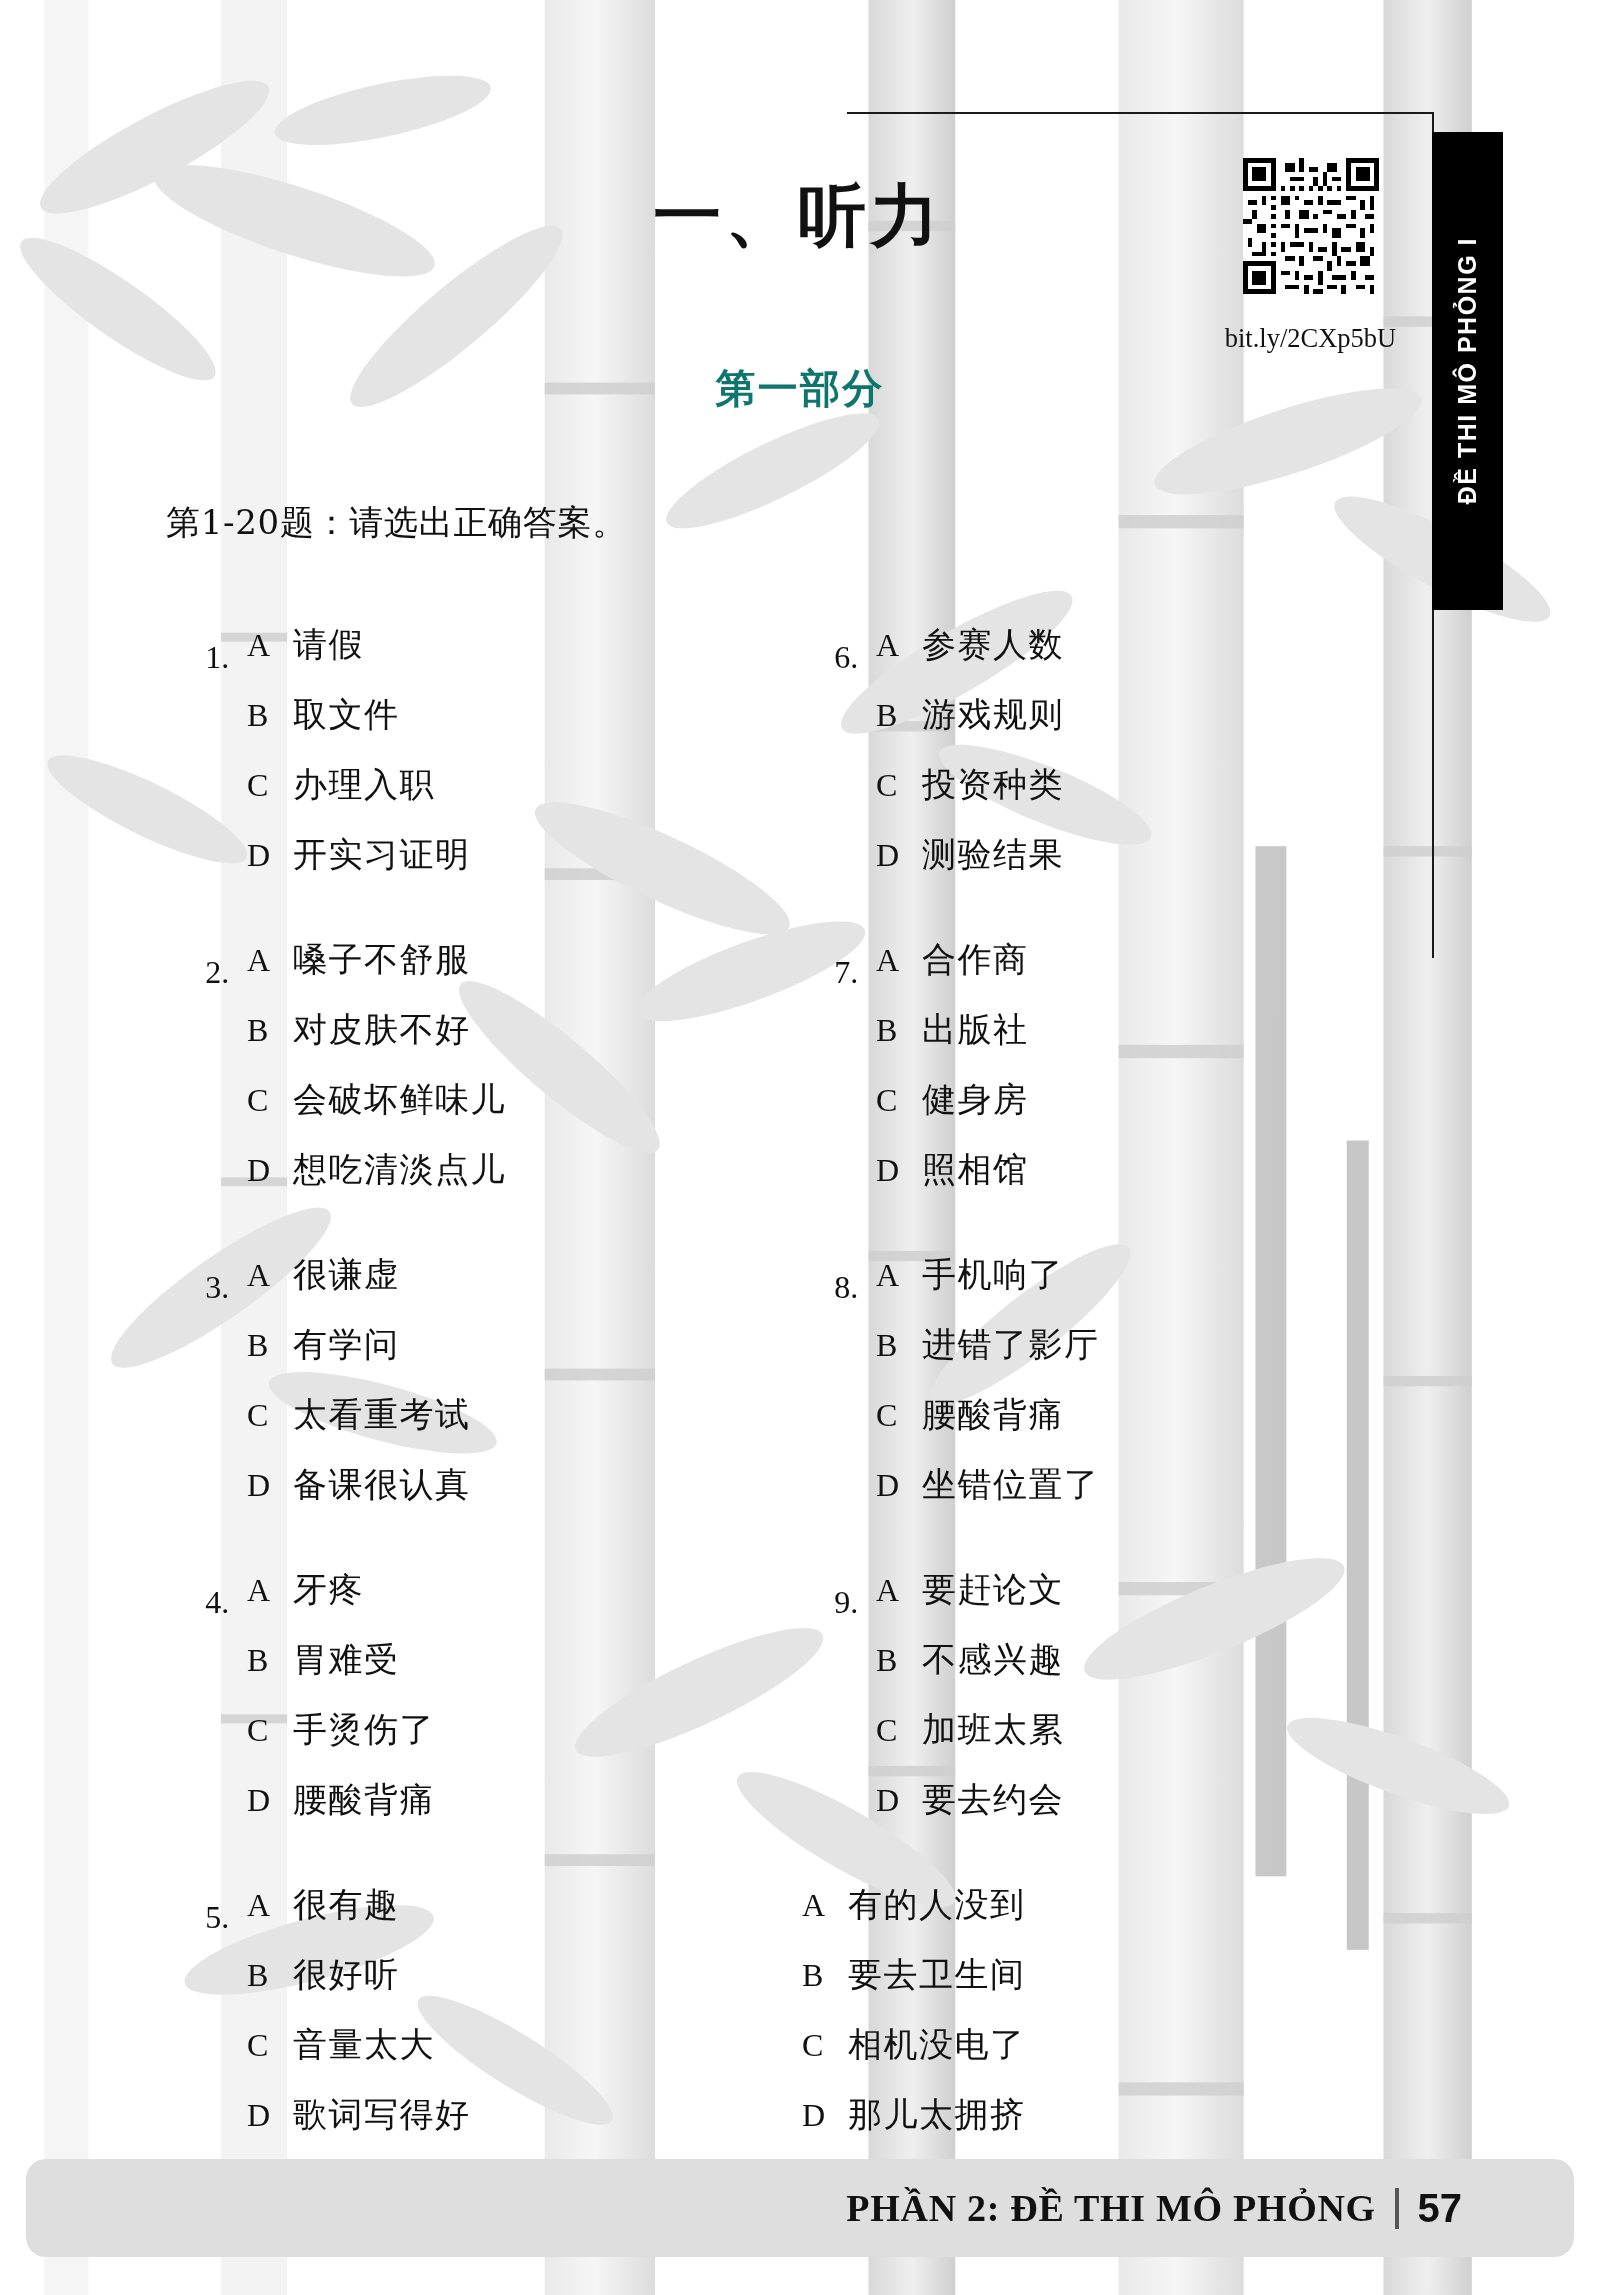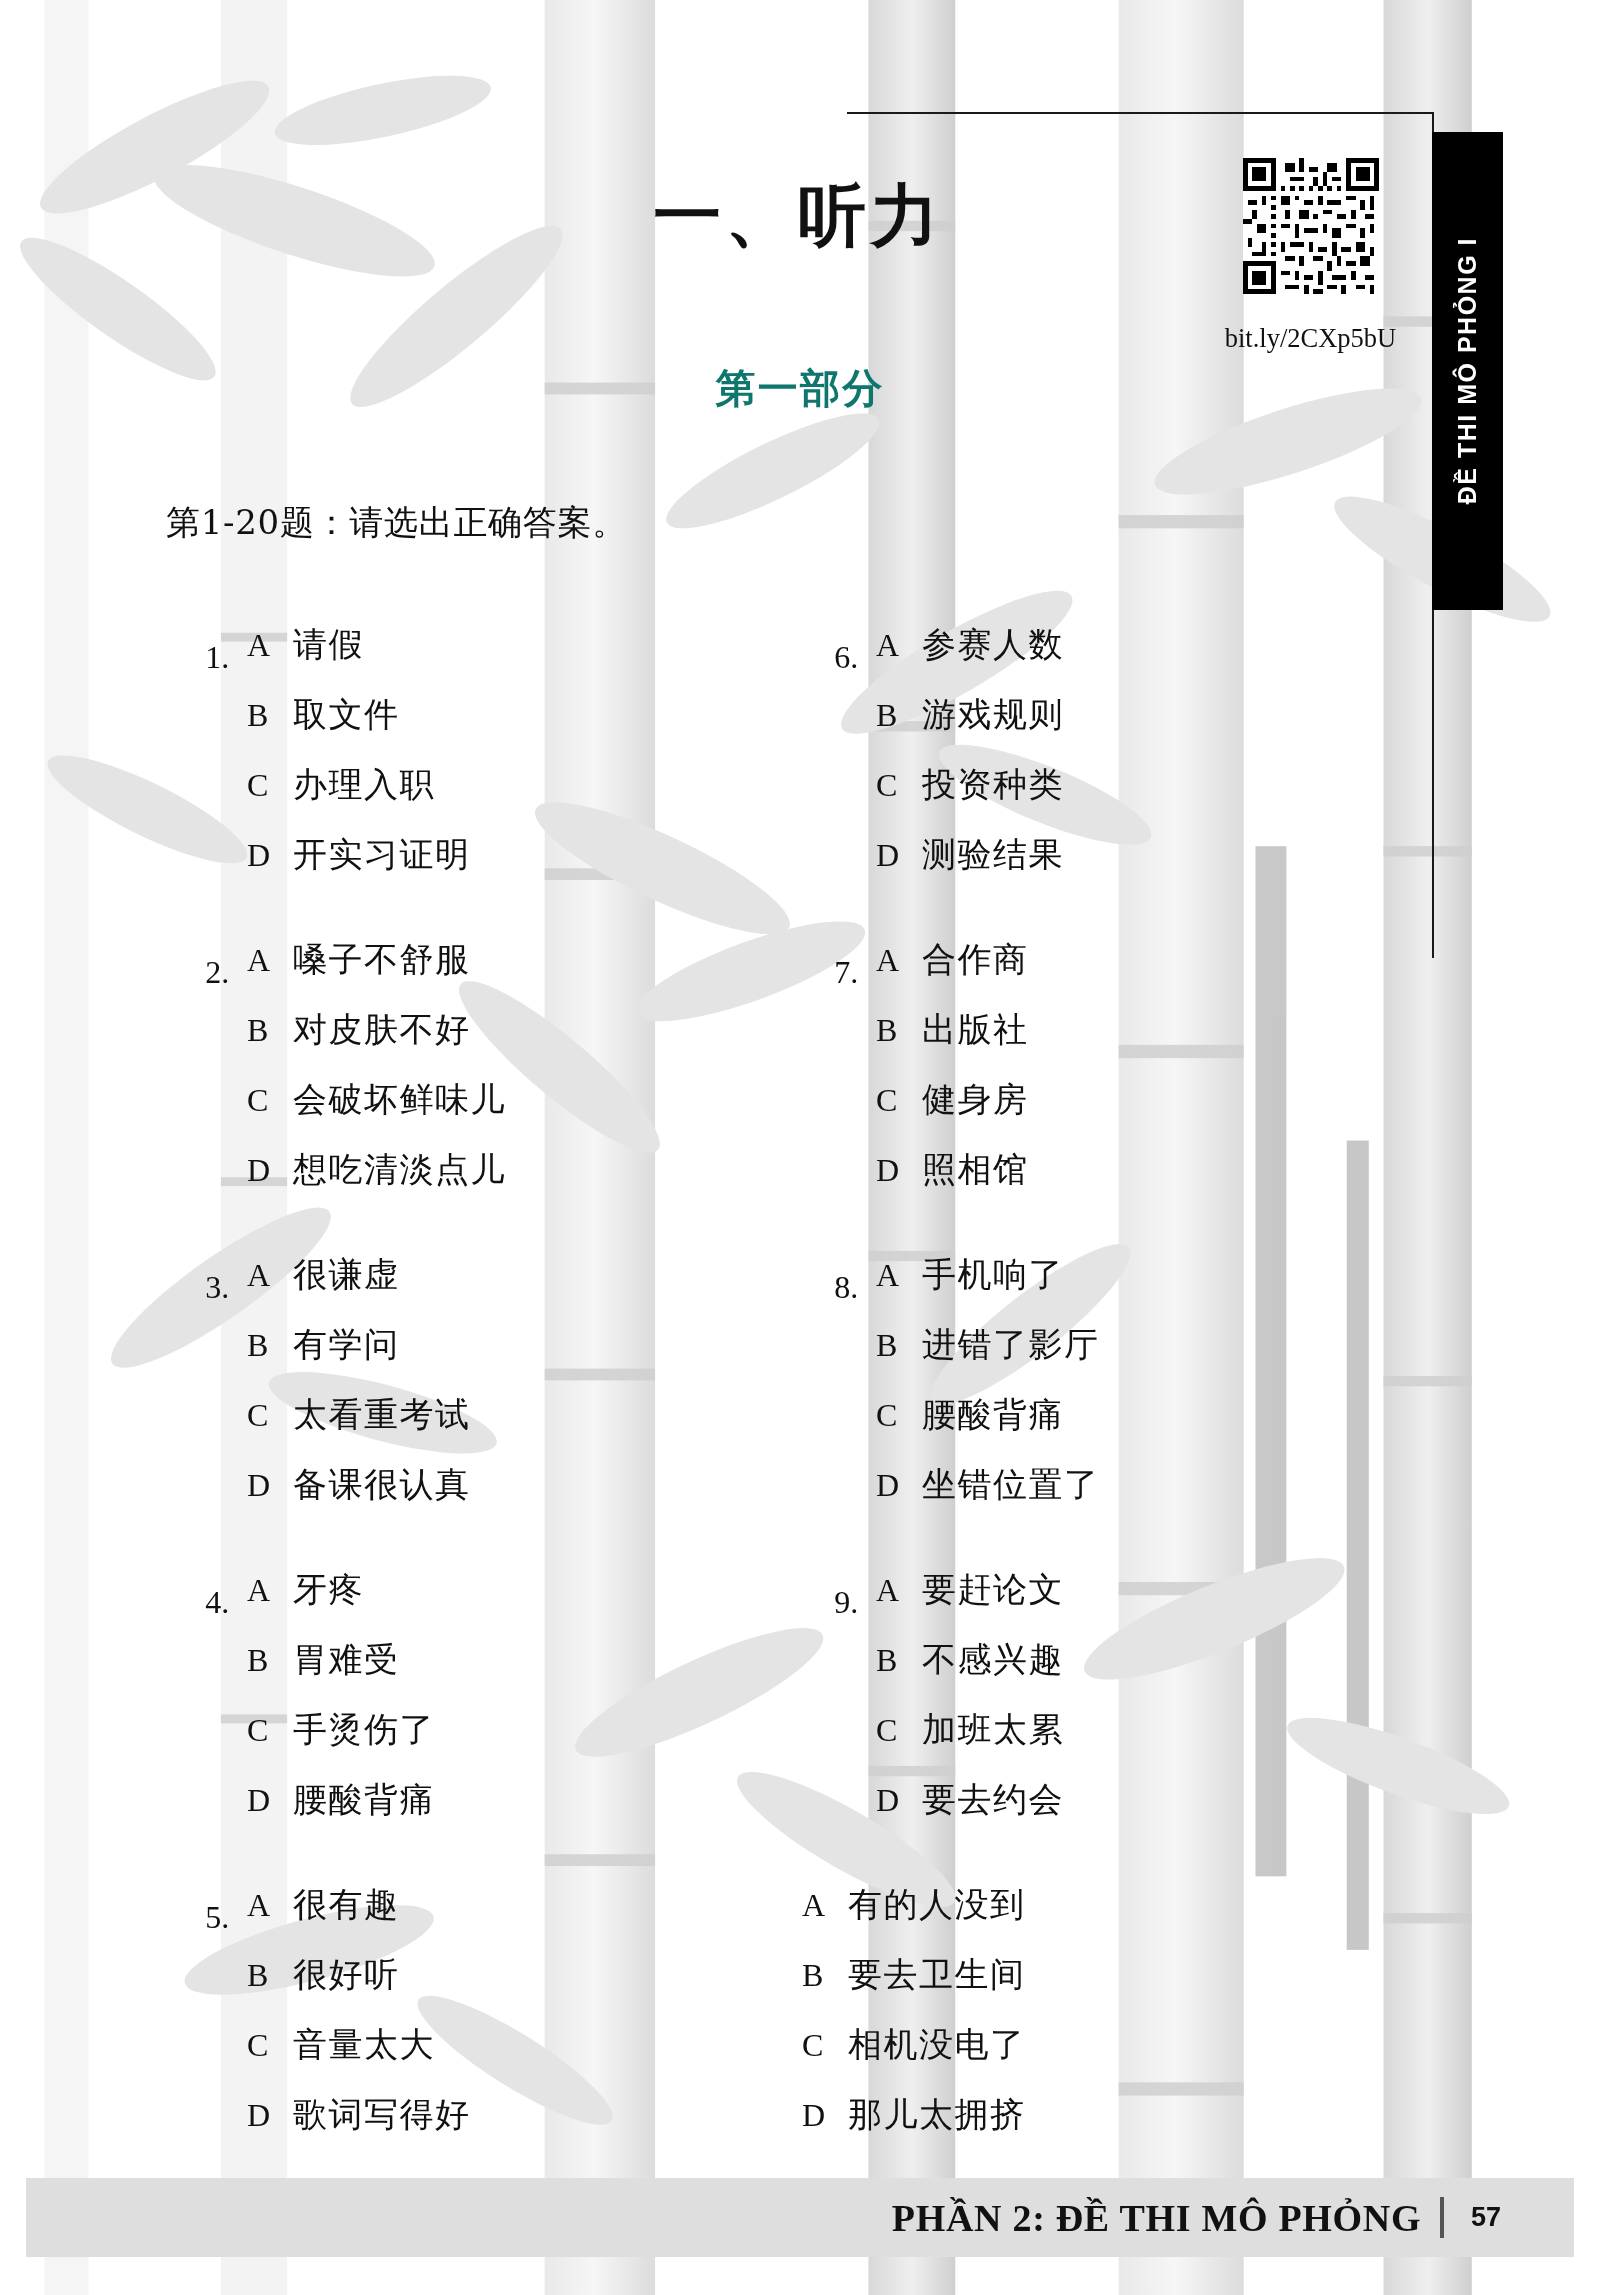--- a/index.html
+++ b/index.html
@@ -168,46 +168,46 @@
     color: #111;
     font-family: Liberation Sans, sans-serif;
   }
 
   
   #footer {
     position: absolute;
     left: 26px;
     right: 26px;
     bottom: 38px;
-    height: 79px;
+    height: 98px;
     background: #dedede;
     display: flex;
     align-items: center;
     justify-content: flex-end;
-    padding-right: 73px;
+    padding-right: 112px;
+    border-radius: 20px;
   }
   #footer-title {
     font-family: "Liberation Serif", serif;
     font-weight: bold;
     font-size: 38px;
     letter-spacing: 0.7px;
     color: #111;
   }
   #footer-sep {
     width: 3.7px;
     height: 41px;
     background: #555;
     margin: 0 19px;
   }
   #footer-page {
     font-family: "Liberation Sans", sans-serif;
     font-weight: bold;
-    font-size: 27px;
-    color: #111;
-    margin-left: 8px;
+    font-size: 40px;
+    color: #111;
   }
 </style>
 </head>
 <body>
 
 <div id="page">
 
   <svg id="bamboo-art" viewBox="0 0 2174 3119" xmlns="http://www.w3.org/2000/svg">
     <defs>
       <linearGradient id="gstalk" x1="0" y1="0" x2="1" y2="0">

